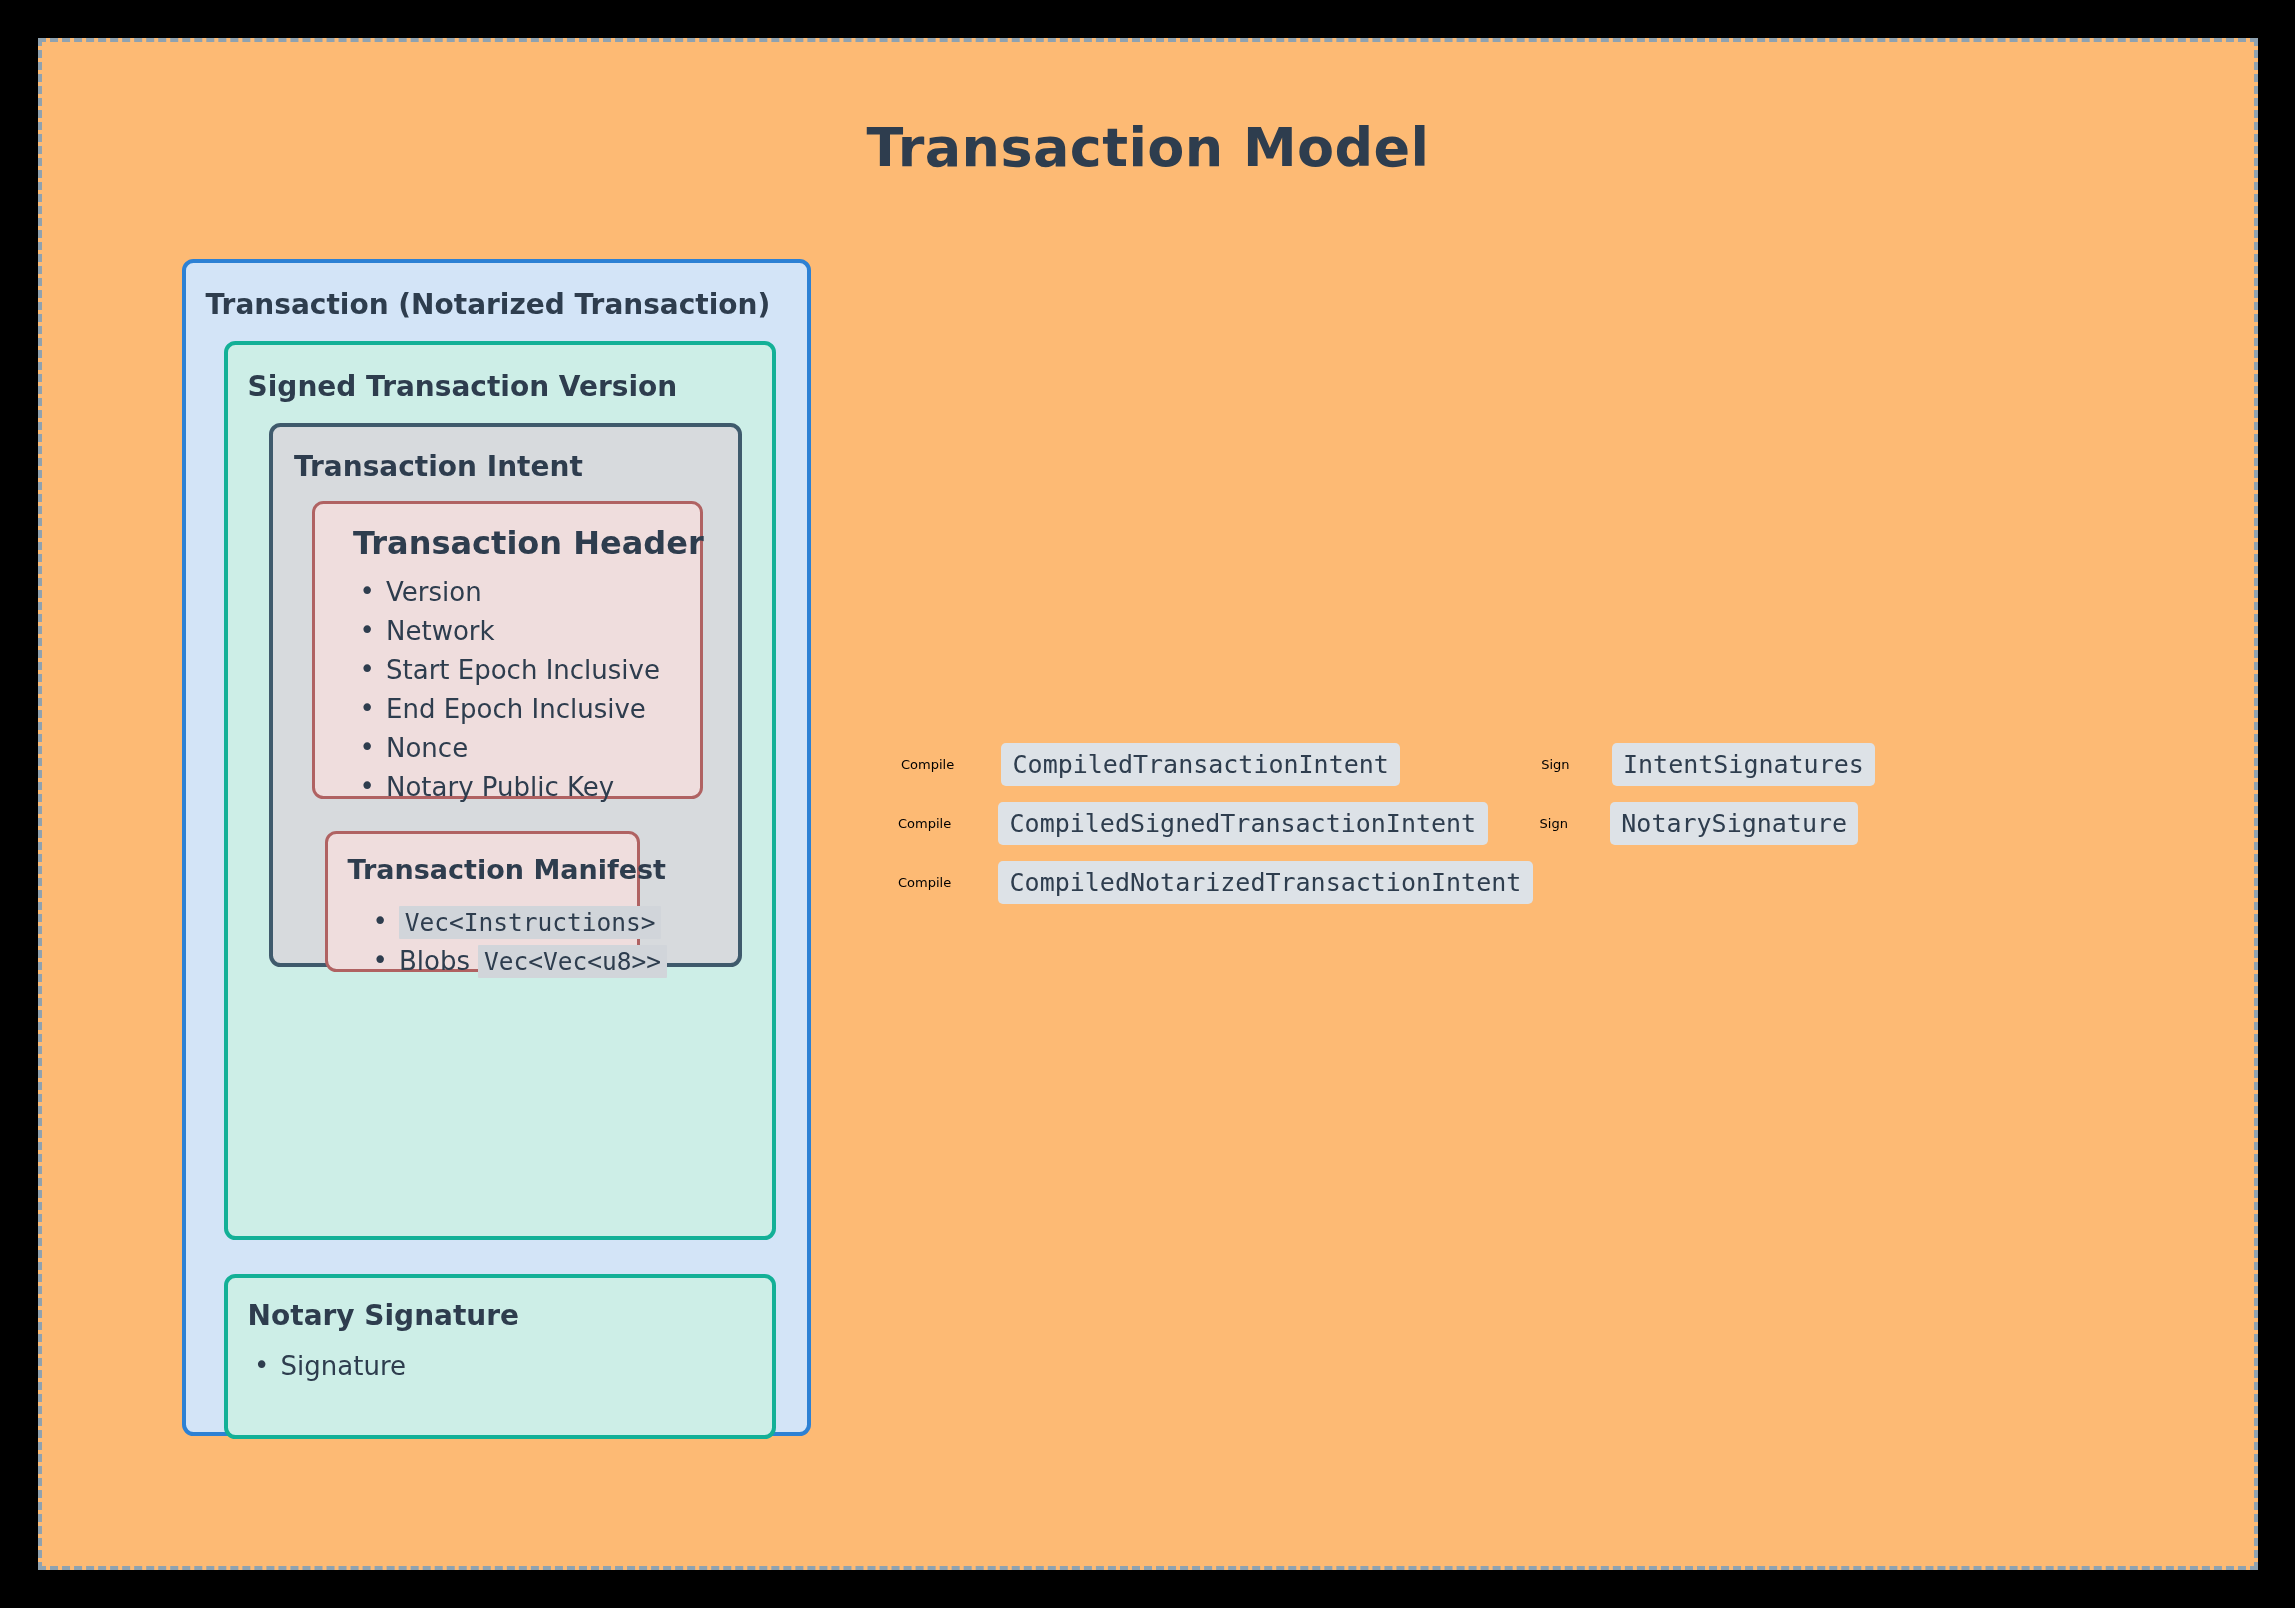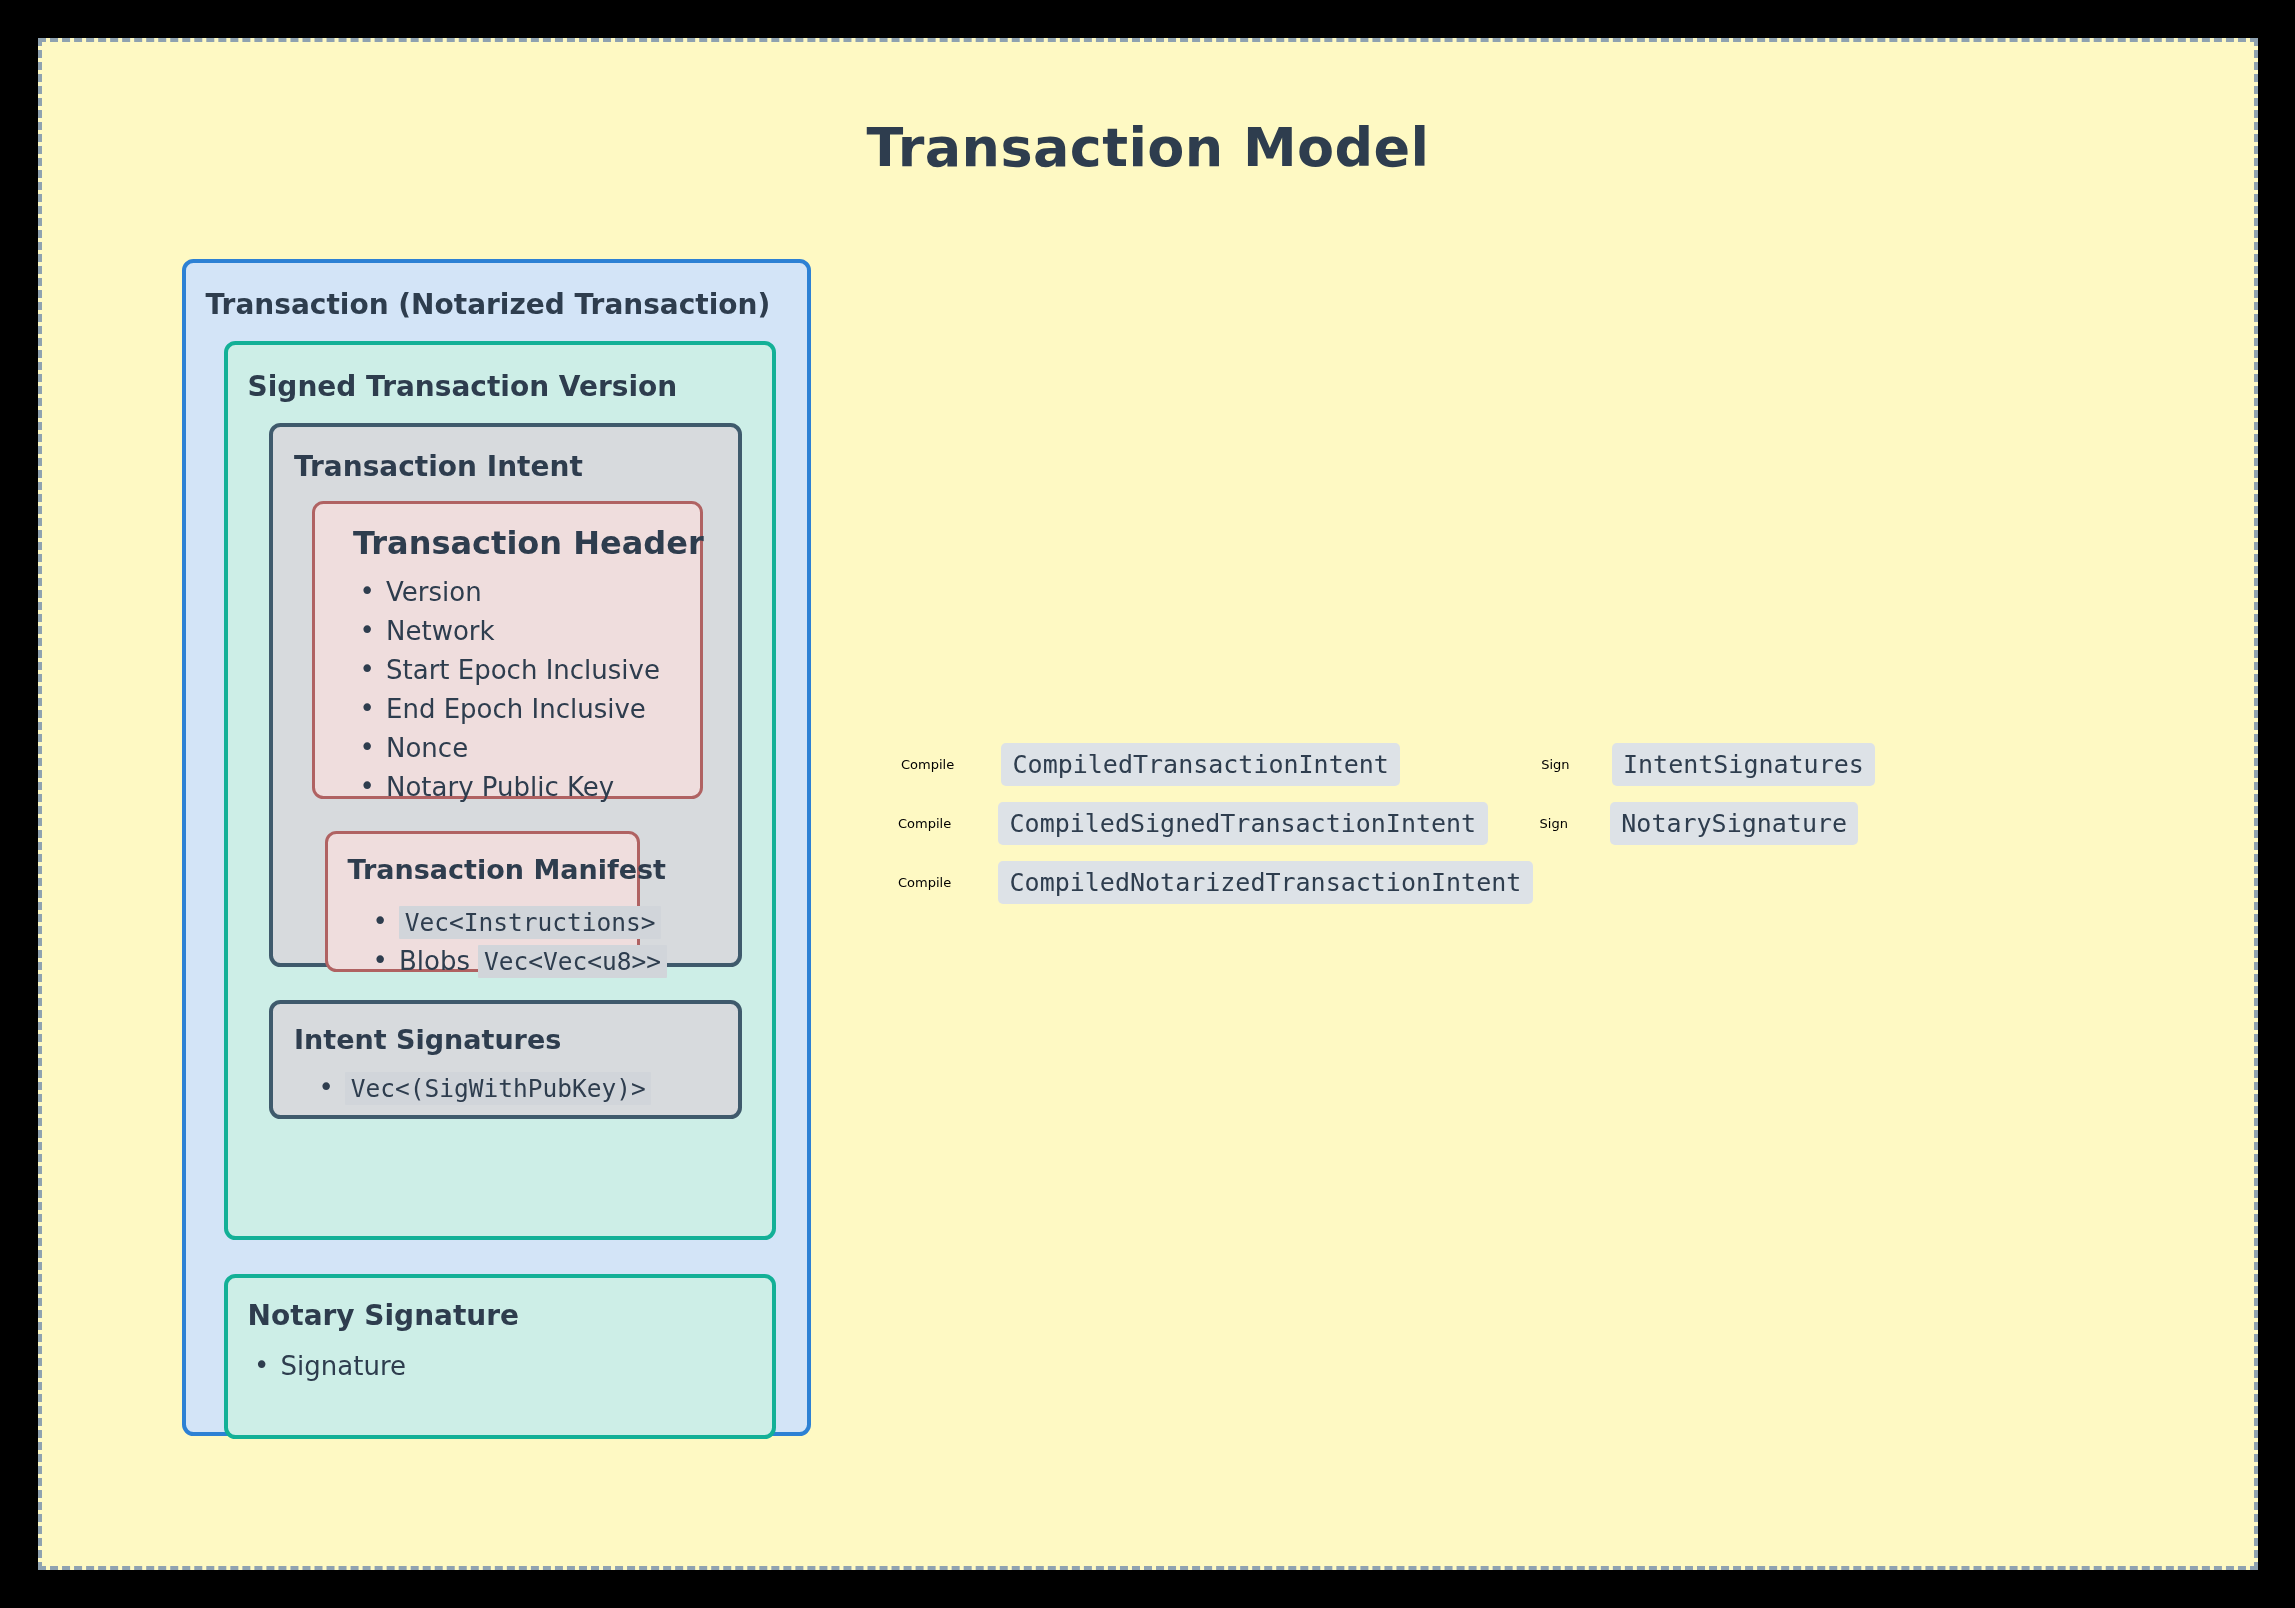--- a/index.html
+++ b/index.html
@@ -8,21 +8,21 @@
   }
   body {
     width: 2295px; height: 1609px;
     font-family: "DejaVu Sans", "Liberation Sans", sans-serif;
     overflow: hidden;
   }
   #frame {
     position: absolute;
     left: 38px; top: 38px;
     width: 2220px; height: 1532px;
-    background: #fef9c3;
+    background: #fdba74;
     border: 4.1px dashed #8fa2b0;
     box-sizing: border-box;
   }
   #title {
     position: absolute;
     left: 0; right: 0; top: 74px;
     text-align: center;
     font-size: 54px;
     font-weight: bold;
     color: #2e3d4e;
@@ -185,26 +185,20 @@
 
         <div class="box" id="box-manifest">
           <div class="box-title">Transaction Manifest</div>
           <ul class="bullets" id="manifest-list">
               <li><code>Vec&lt;Instructions&gt;</code></li>
               <li><span>Blobs</span> <code>Vec&lt;Vec&lt;u8&gt;&gt;</code></li>
             </ul>
         </div>
       </div>
 
-      <div class="box" id="box-intent-signatures">
-        <div class="box-title">Intent Signatures</div>
-        <ul class="bullets" id="intsig-list">
-            <li><code>Vec&lt;(SigWithPubKey)&gt;</code></li>
-          </ul>
-      </div>
     </div>
 
     <div class="box" id="box-notary-signature">
       <div class="box-title">Notary Signature</div>
       <ul class="bullets" id="notary-list">
           <li><span>Signature</span></li>
         </ul>
     </div>
   </div>
 

